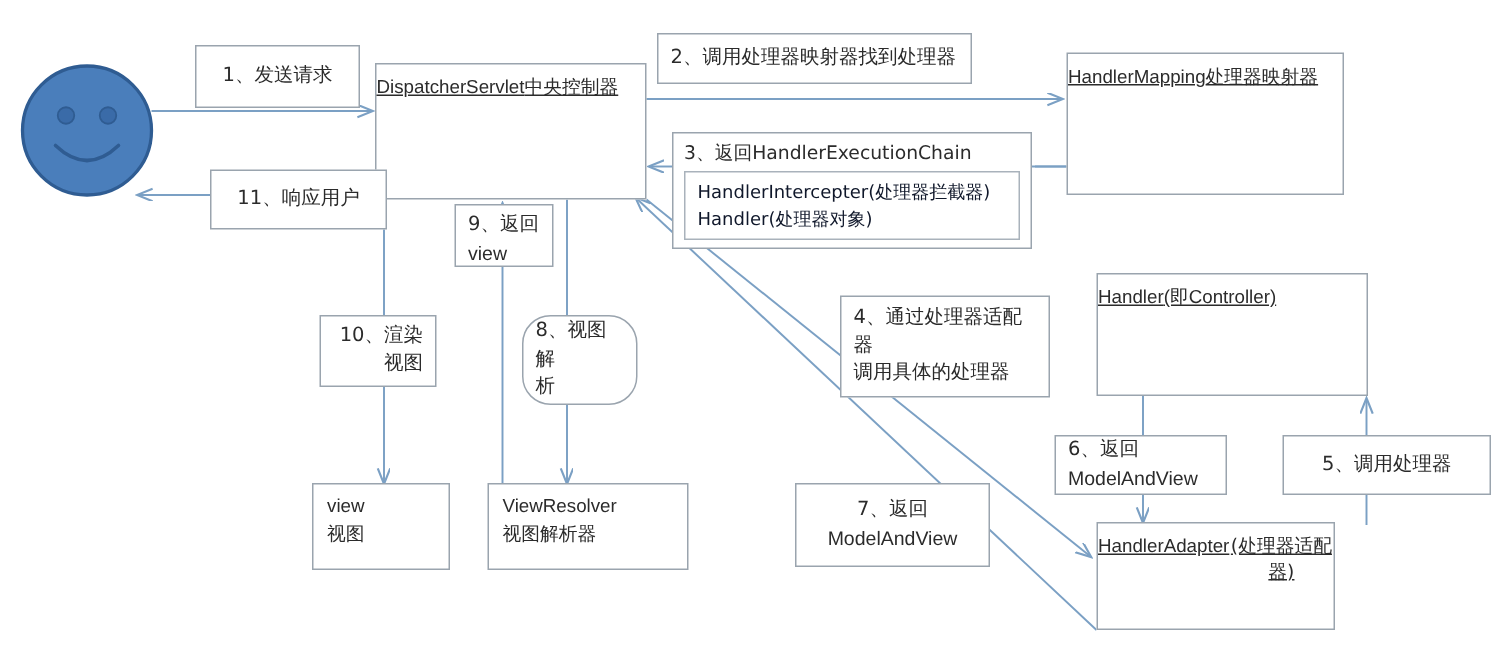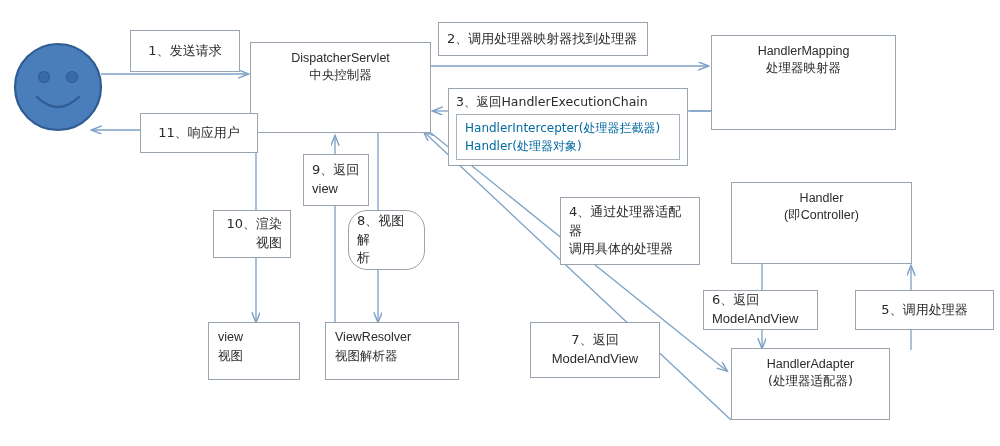--- a/index.html
+++ b/index.html
@@ -30,25 +30,24 @@
     box-sizing: border-box;
     border: 1px solid #9aa4ae;
     background: #ffffff;
     color: #2b2b2b;
     font-size: 12.5px;
     line-height: 1.35;
     z-index: 2;
   }
   .box.centered {
     display: flex;
-    flex-direction: column;
-    align-items: center;
     justify-content: flex-start;
     text-align: center;
     padding-top: 7px;
+    text-decoration: underline;
   }
   .box.labelbox {
     display: flex;
     flex-direction: column;
     justify-content: center;
     padding: 4px 8px;
     font-size: 13px;
     line-height: 1.45;
   }
   .box.labelbox.center-txt {
@@ -60,21 +59,21 @@
     font-size: 12.5px;
     line-height: 1.4;
   }
   .inner-box {
     box-sizing: border-box;
     border: 1px solid #a9b2bb;
     background: #ffffff;
     padding: 4px 8px;
     font-size: 12px;
     line-height: 1.5;
-    color: #0369a1;
+    color: #0f172a;
   }
   .line1 { display: block; }
   .line2 { display: block; }
   .smiley {
     position: absolute;
     z-index: 2;
   }
   .cjk {
     font-family: "DejaVu Sans", "Liberation Sans", sans-serif;
   }
@@ -197,21 +196,21 @@
   <div class="box labelbox" style="left:530px; top:322px; width:130px; height:56px;text-align:center;">
     <span class="cjk">7、返回</span>
     <span>ModelAndView</span>
   </div>
 
   <div class="box labelbox" style="left:348px; top:210px; width:77px; height:60px;border-radius:19px;">
     <span class="cjk">8、视图解</span>
     <span class="cjk">析</span>
   </div>
 
-  <div class="box labelbox" style="left:303px; top:154px; width:66px; height:52px;">
+  <div class="box labelbox" style="left:303px; top:136px; width:66px; height:42px;justify-content:space-between;">
     <span class="cjk">9、返回</span>
     <span>view</span>
   </div>
 
   <div class="box labelbox" style="left:213px; top:210px; width:78px; height:48px;align-items:flex-end;">
     <span class="cjk">10、渲染</span>
     <span class="cjk">视图</span>
   </div>
 
   <div class="box labelbox center-txt" style="left:140px; top:113px; width:118px; height:40px;">

